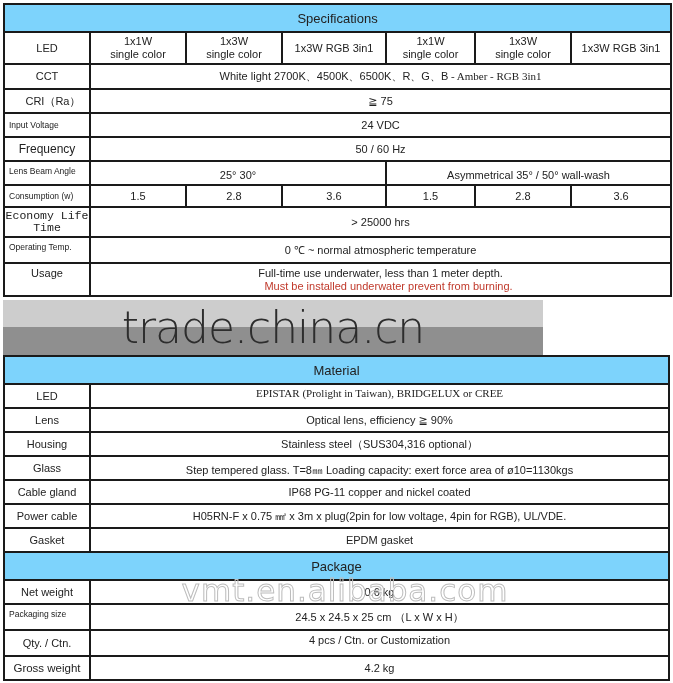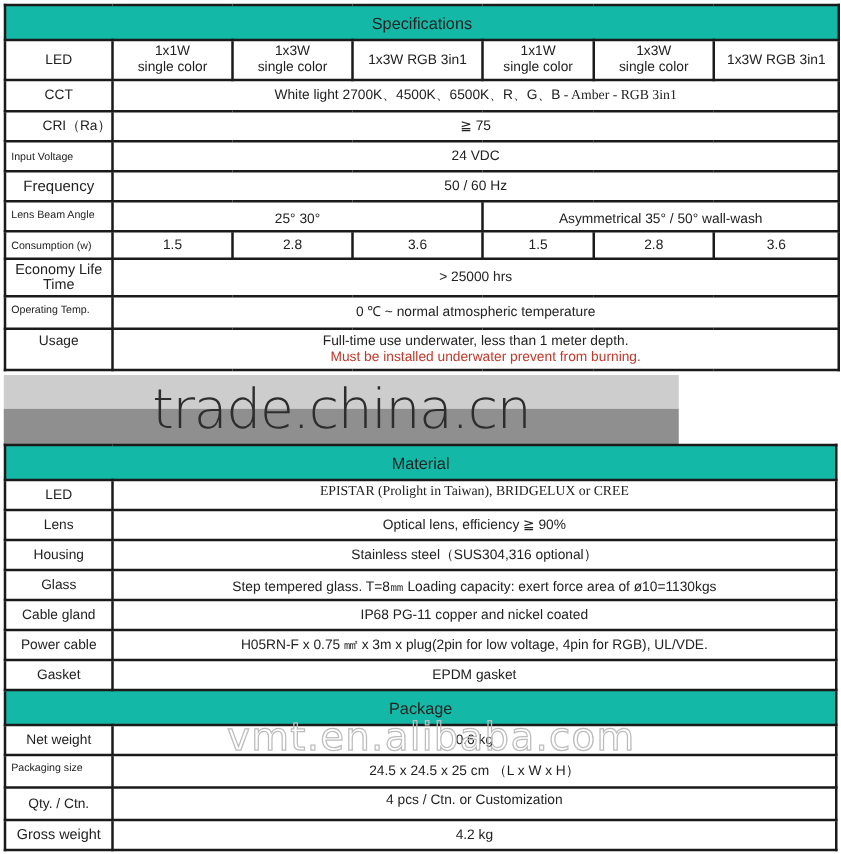--- a/index.html
+++ b/index.html
@@ -2,23 +2,23 @@
 <html><head>
 <meta charset="utf-8">
 <style>
   html, body { margin: 0; padding: 0; background: #ffffff; }
   body { width: 673px; height: 683px; position: relative; overflow: hidden;
          font-family: "Liberation Sans", sans-serif; color: #222; }
   .sheet { position: absolute; left: 3px; top: 3px; width: 667px; }
   table { border-collapse: collapse; width: 667px; table-layout: fixed; }
   td { border: 2px solid #1a1a1a; text-align: center; vertical-align: middle;
        padding: 0; font-size: 11px; line-height: 13px; background: #fff; overflow: hidden; }
-  .hdr td { background: #14b8a6; font-size: 13px; height: 26px; margin-left: 36px; }
+  .hdr td { background: #7dd3fc; font-size: 13px; height: 26px; margin-left: 36px; }
   .lbl-sm { font-size: 8.5px; text-align: left; padding-left: 4px; }
-  .lbl-serif { font-family: Liberation Sans, sans-serif; font-size: 11.5px; line-height: 12px; }
+  .lbl-serif { font-family: Liberation Mono, monospace; font-size: 11.5px; line-height: 12px; }
   .serif { font-family: "Liberation Serif", serif; }
   .red { color: #c0392b; margin-left: 16px; }
   .band { position: absolute; left: 3px; top: 300px; width: 540px; height: 56px; }
   .band-top { position: absolute; left: 0; top: 0; width: 100%; height: 27px; background: #cdcdcd; }
   .band-bot { position: absolute; left: 0; top: 27px; width: 100%; height: 29px; background: #8f8f8f; }
   .band-text { position: absolute; left: 0; top: 2px; width: 100%; text-align: center;
                font-family: "DejaVu Sans", sans-serif; font-size: 44px; color: #2d2d2d;
                letter-spacing: -1px; font-weight: 300; }
   .wm2 { position: absolute; left: 155px; top: 572px; width: 380px; text-align: center;
          font-family: "DejaVu Sans", sans-serif; font-size: 31px; color: transparent;
@@ -61,21 +61,21 @@
             <div>1x3W</div>
             <div>single color</div>
           </td>
       <td>1x3W RGB 3in1</td>
     </tr>
     <tr style="height:25px">
       <td>CCT</td>
       <td colspan="6"><span>White light 2700K、4500K、6500K、R、G、B</span><span class="serif"> - Amber - RGB 3in1</span></td>
     </tr>
     <tr style="height:24px">
-      <td style="text-align:right;padding-left:12px">CRI（Ra）</td>
+      <td style="text-align:center;padding-left:12px">CRI（Ra）</td>
       <td colspan="6">≧ 75</td>
     </tr>
     <tr style="height:24px">
       <td class="lbl-sm">Input Voltage</td>
       <td colspan="6">24 VDC</td>
     </tr>
     <tr style="height:24px">
       <td style="font-size:12px">Frequency</td>
       <td colspan="6">50 / 60 Hz</td>
     </tr>

